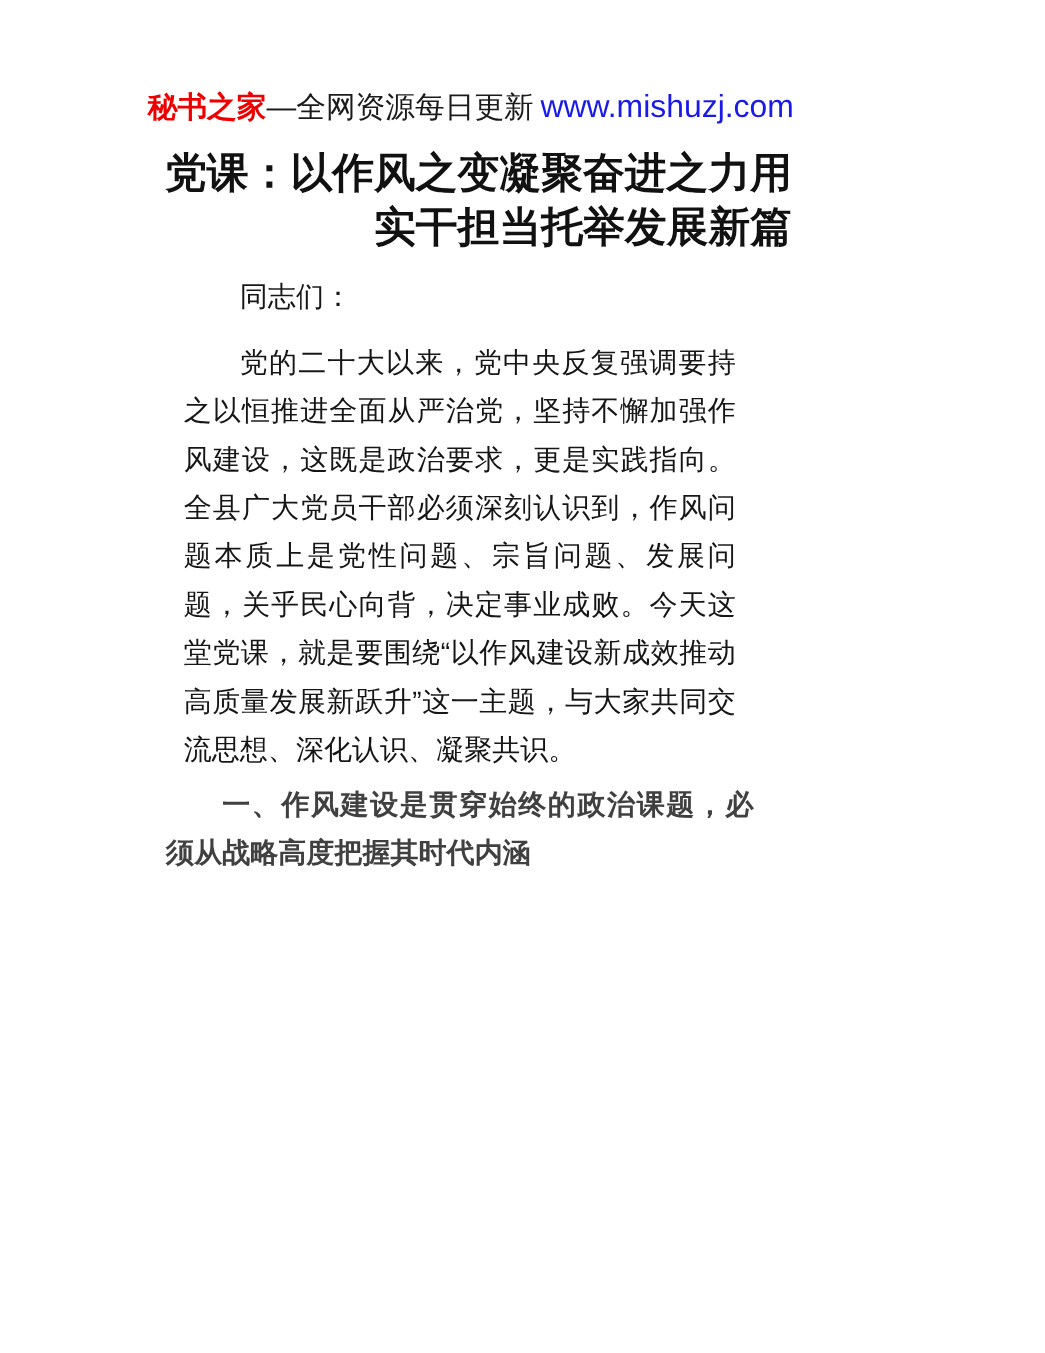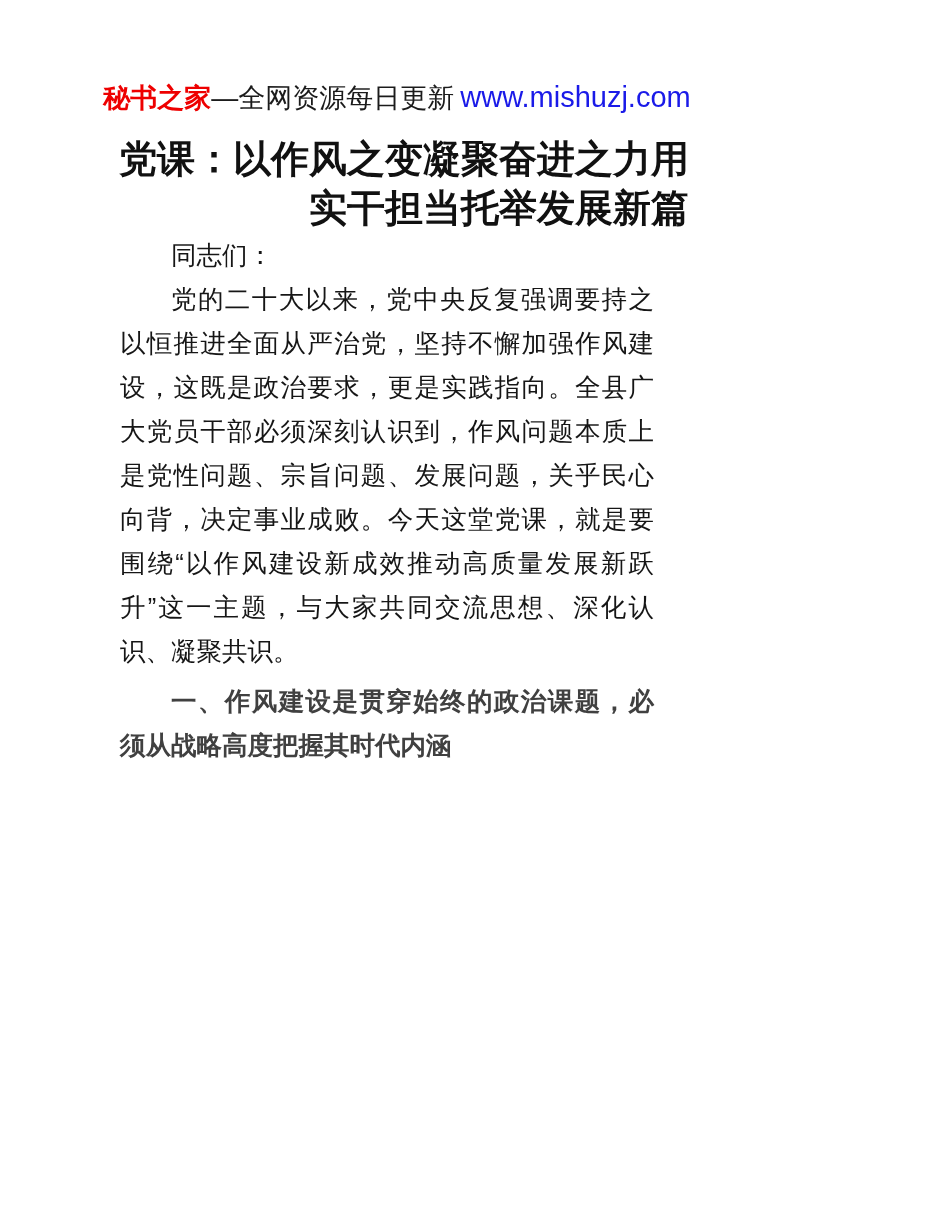--- a/index.html
+++ b/index.html
@@ -8,20 +8,21 @@
     background: #ffffff;
   }
   .page {
     position: relative;
     width: 794px;
     height: 1230px;
     background: #ffffff;
     overflow: hidden;
     font-family: "Liberation Sans", sans-serif;
     color: #161616;
+    padding-left: 31px;
   }
   .banner {
     margin: 80px 0 0 0;
     text-align: center;
     font-size: 27px;
     line-height: 34px;
     white-space: nowrap;
   }
   .banner .brand {
     color: #ee0000;
@@ -47,21 +48,21 @@
     margin: 0 140px 0 120px;
     font-size: 25.5px;
     line-height: 44px;
     text-align: justify;
     color: #161616;
   }
   .salutation {
     margin: 56px 0 12px 0;
   }
   p.para {
-    margin: 0;
+    margin: 16px;
     text-indent: 2em;
   }
   p.para.intro {
     margin-bottom: 6px;
   }
   h2.sec-heading {
     margin: 0 0 8px 0;
     font-size: 25.5px;
     line-height: 44px;
     font-weight: bold;

